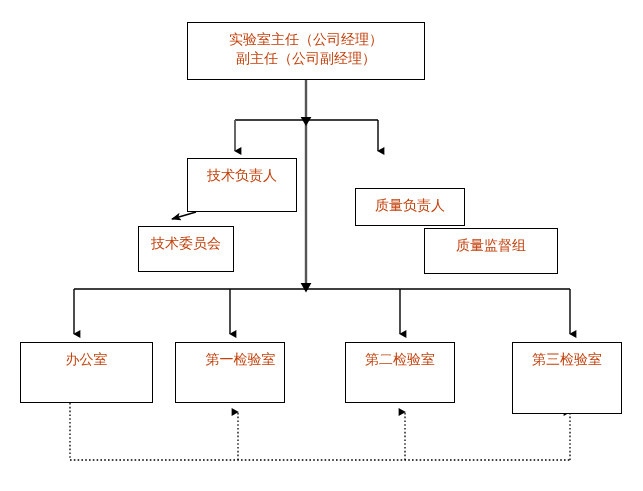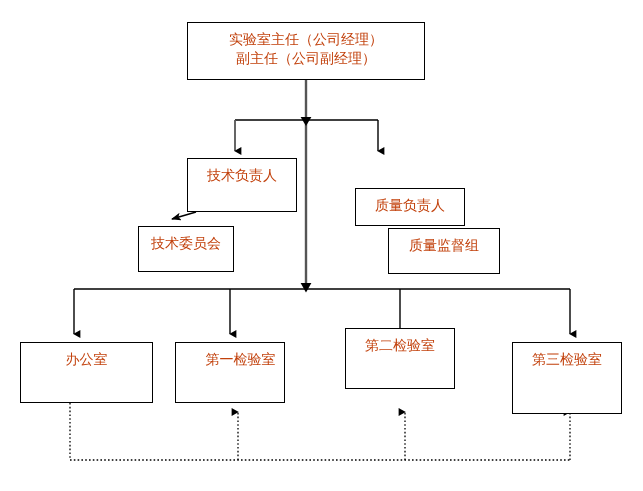--- a/index.html
+++ b/index.html
@@ -88,30 +88,30 @@
   <div class="node" style="left:187px; top:158px; width:110px; height:54px;">
     <span>技术负责人</span>
   </div>
   <div class="node" style="left:355px; top:168px; width:110px; height:38px;margin-top:20px;">
     <span>质量负责人</span>
   </div>
 
   <div class="node" style="left:110px; top:226px; width:96px; height:46px;margin-left:28px;">
     <span>技术委员会</span>
   </div>
-  <div class="node" style="left:388px; top:228px; width:112px; height:46px;">
+  <div class="node" style="left:424px; top:228px; width:134px; height:46px;">
     <span>质量监督组</span>
   </div>
 
   <div class="node" style="left:20px; top:342px; width:133px; height:61px;">
     <span>办公室</span>
   </div>
   <div class="node" style="left:175px; top:342px; width:110px; height:61px;padding-left:21px;">
     <span>第一检验室</span>
   </div>
-  <div class="node" style="left:345px; top:328px; width:110px; height:61px;">
+  <div class="node" style="left:345px; top:342px; width:110px; height:61px;">
     <span>第二检验室</span>
   </div>
   <div class="node" style="left:512px; top:342px; width:110px; height:72px;">
     <span>第三检验室</span>
   </div>
 
 </div>
 
 </body></html>

